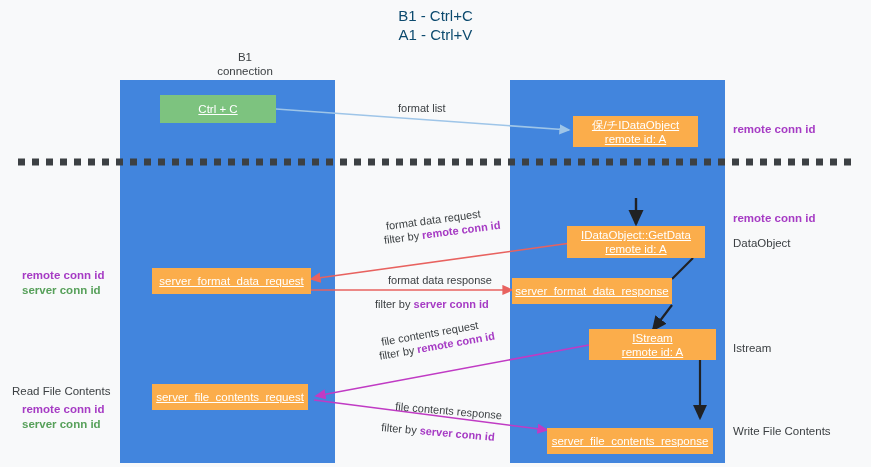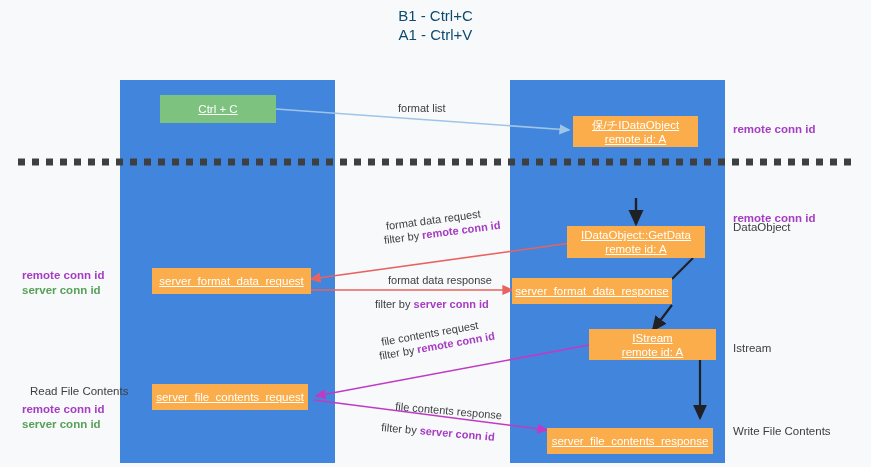--- a/index.html
+++ b/index.html
@@ -90,20 +90,22 @@
   }
 </style>
 </head>
 <body>
 
 <div id="stage">
 
   <div class="abs title">B1 - Ctrl+C
 A1 - Ctrl+V</div>
 
+  <div class="abs col-head" style="left:145px; top:50px; width:200px;">B1
+connection</div>
 
   <div class="abs lane" style="left:120px; top:80px; width:215px; height:383px;"></div>
   <div class="abs lane" style="left:510px; top:80px; width:215px; height:383px;"></div>
 
   <svg id="wires" viewBox="0 0 871 467" xmlns="http://www.w3.org/2000/svg">
     <defs>
       <marker id="ah-blue" markerWidth="7" markerHeight="7" refX="6" refY="3.2" orient="auto">
         <path d="M0,0 L7,3.2 L0,6.4 z" fill="#9ec5e8"></path>
       </marker>
       <marker id="ah-black" markerWidth="7" markerHeight="7" refX="6" refY="3.2" orient="auto">
@@ -169,25 +171,25 @@
   <div class="abs edge-label" style="left:380px; top:335px; transform:rotate(-10deg); transform-origin:left top;">file contents request</div>
   <div class="abs edge-label" style="left:378px; top:349px; transform:rotate(-10deg); transform-origin:left top;"><span>filter by </span><span class="purple">remote conn id</span></div>
 
   <div class="abs edge-label" style="left:396px; top:399px; transform:rotate(5deg); transform-origin:left top;">file contents response</div>
   <div class="abs edge-label" style="left:382px; top:420px; transform:rotate(5deg); transform-origin:left top;"><span>filter by </span><span class="purple">server conn id</span></div>
 
   <div class="abs side-label" style="left:733px; top:122px;"><span class="purple">remote conn id</span></div>
 
   <div class="abs side-label" style="left:733px; top:211px;"><span class="purple">remote conn id</span></div>
 
-  <div class="abs side-label" style="left:733px; top:220px;">DataObject</div>
+  <div class="abs side-label" style="left:733px; top:236px;">DataObject</div>
 
   <div class="abs side-label" style="left:733px; top:341px;">Istream</div>
 
   <div class="abs side-label" style="left:733px; top:424px;">Write File Contents</div>
 
   <div class="abs side-label" style="left:22px; top:268px;"><span class="purple">remote conn id</span><br><span class="green">server conn id</span></div>
 
-  <div class="abs side-label" style="left:30px; top:384px;">Read File Contents</div>
+  <div class="abs side-label" style="left:12px; top:384px;">Read File Contents</div>
 
   <div class="abs side-label" style="left:22px; top:402px;"><span class="purple">remote conn id</span><br><span class="green">server conn id</span></div>
 
 </div>
 
 </body></html>

